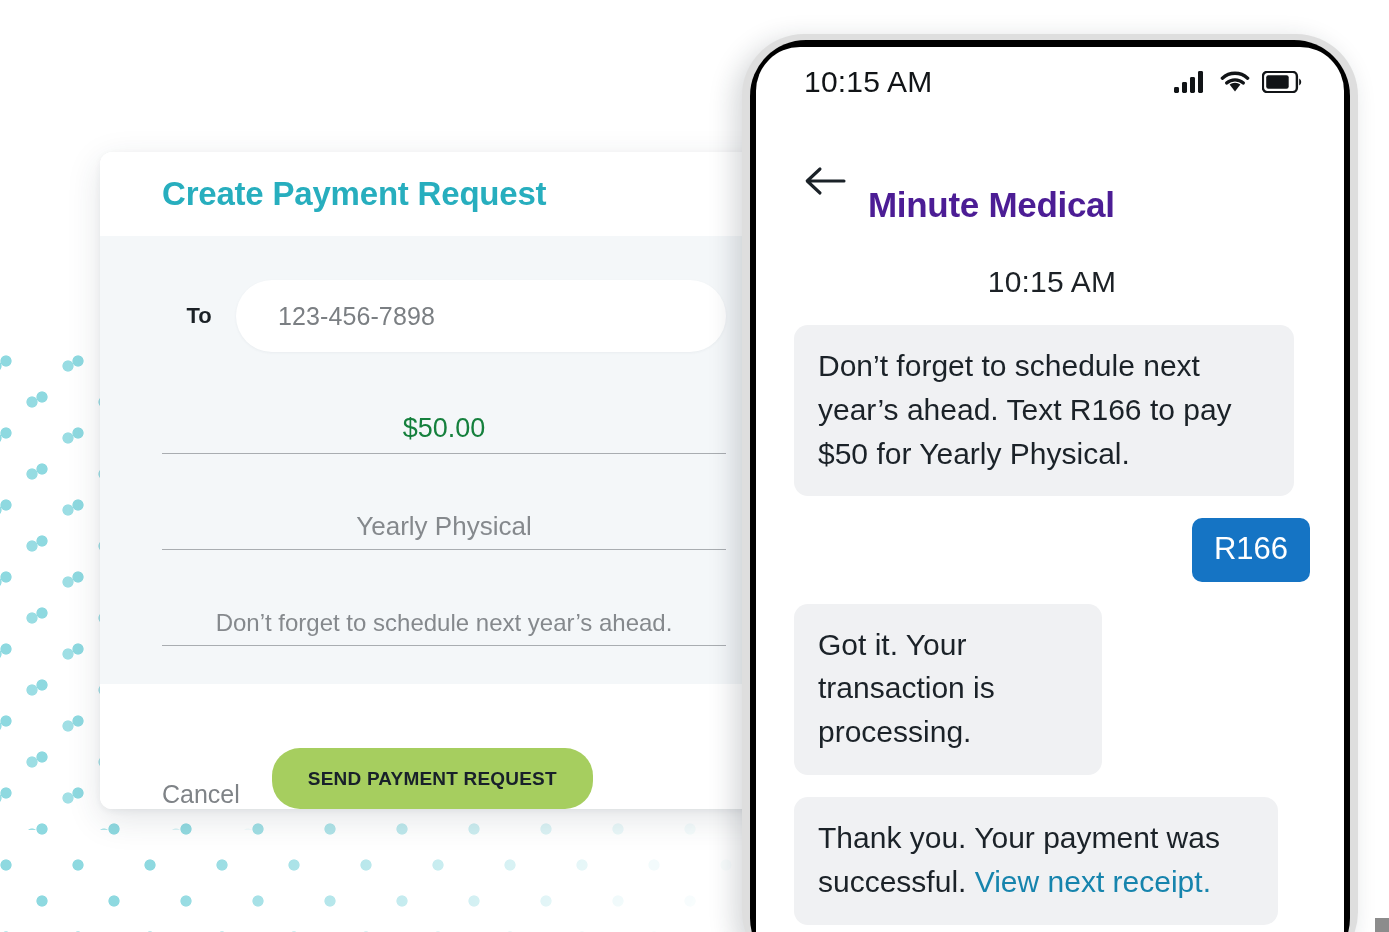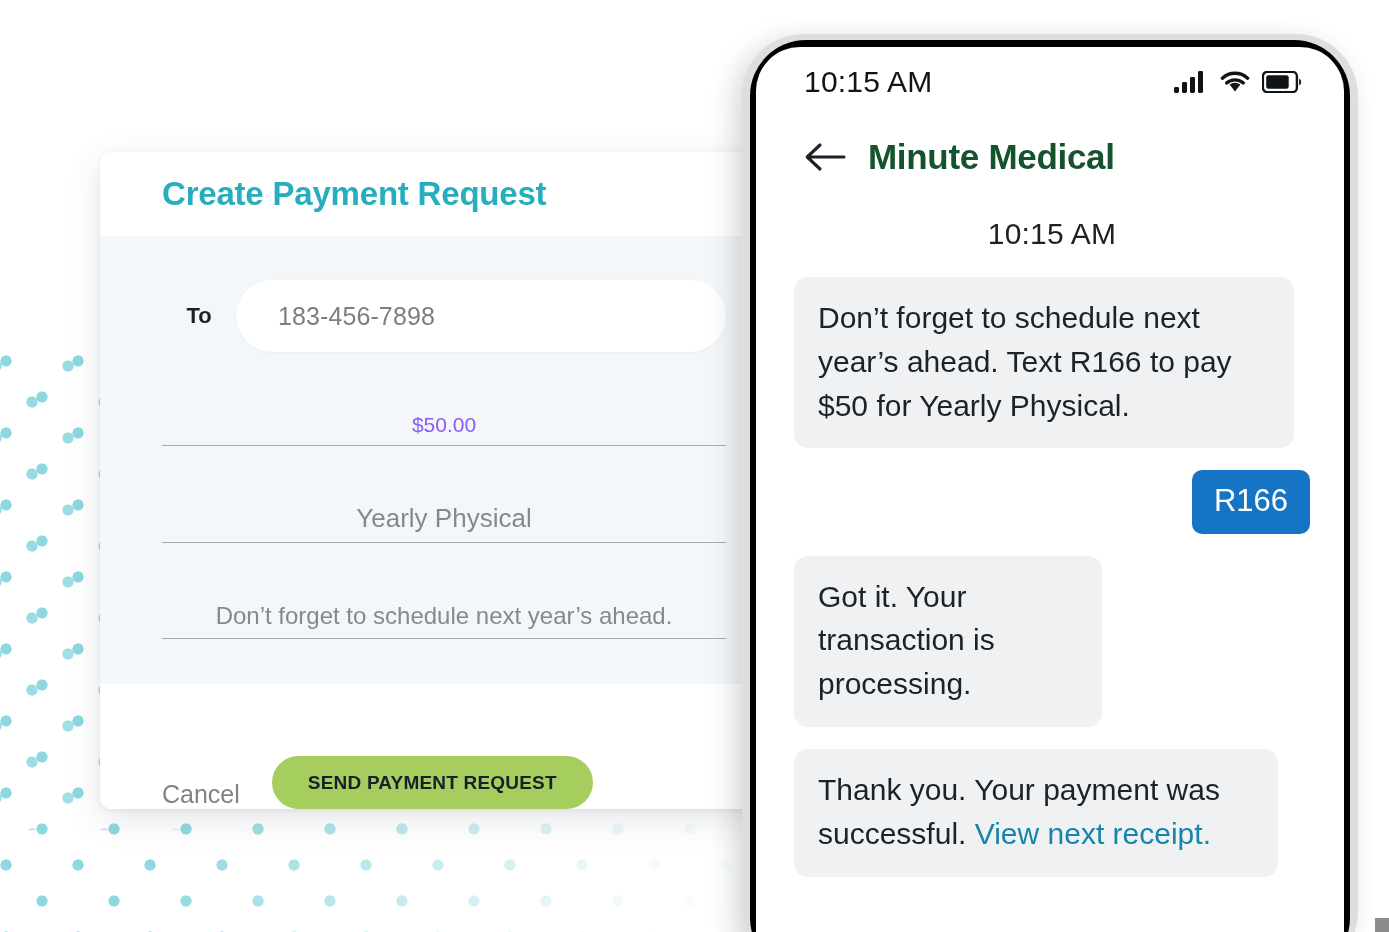--- a/index.html
+++ b/index.html
@@ -124,22 +124,22 @@
   }
   .underline-field .field-value {
     font-size: 26px;
     color: #85898d;
     display: block;
     white-space: nowrap;
     line-height: 1.25;
   }
   .field-amount { margin-top: 60px; }
   .field-amount .field-value {
-    color: #8b5cf6;
-    font-size: 21px;
+    color: #15803d;
+    font-size: 27px;
   }
   .field-memo { margin-top: 56px; }
   .field-note { margin-top: 58px; }
   .field-note .field-value { font-size: 24px; }
 
   .card-footer {
     height: 125px;
     background: #ffffff;
     display: flex;
     align-items: flex-end;
@@ -154,21 +154,21 @@
     padding: 0;
     margin-right: 32px;
     cursor: pointer;
     font-family: inherit;
   }
   .send-btn {
     background: #a6ce5f;
     color: #18202a;
     border: 0;
     border-radius: 28px;
-    height: 53px;
+    height: 61px;
     padding: 0 36px;
     font-size: 19px;
     font-weight: bold;
     letter-spacing: 0.2px;
     cursor: pointer;
     font-family: inherit;
     white-space: nowrap;
   }
 
   
@@ -229,22 +229,23 @@
   }
   .back-icon {
     width: 42px;
     height: 34px;
     margin-right: 22px;
     flex: none;
   }
   .chat-title {
     font-size: 35px;
     font-weight: bold;
-    color: #14532d;
+    color: #4c1d95;
     letter-spacing: -0.3px;
+    margin-top: 48px;
   }
 
   .chat-body {
     padding: 40px 34px 0 38px;
   }
   .chat-timestamp {
     text-align: center;
     font-size: 30px;
     color: #1c2126;
     margin-bottom: 26px;
@@ -303,21 +304,21 @@
 
     <div class="card-header">
       <div class="card-title">Create Payment Request</div>
     </div>
 
     <div class="card-body">
 
       <div class="to-row">
         <div class="to-label">To</div>
         <div class="to-input">
-          <span class="to-input-value">183-456-7898</span>
+          <span class="to-input-value">123-456-7898</span>
         </div>
       </div>
 
       <div class="underline-field field-amount">
         <span class="field-value">$50.00</span>
       </div>
 
       <div class="underline-field field-memo">
         <span class="field-value">Yearly Physical</span>
       </div>

